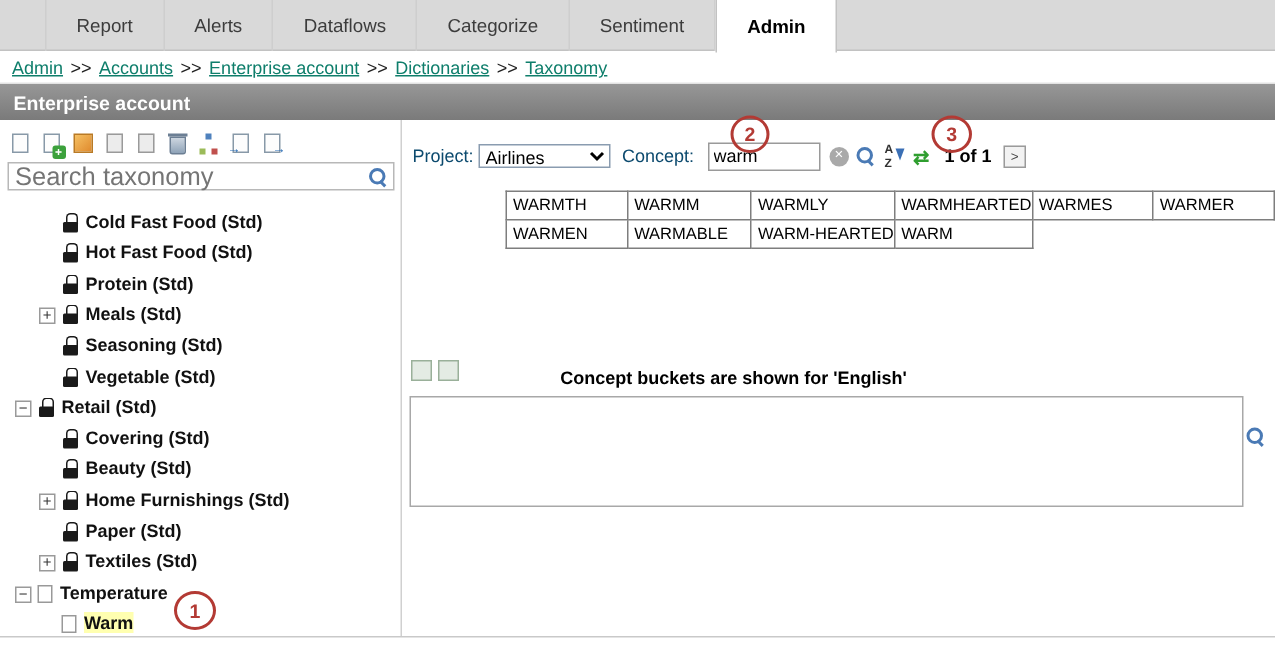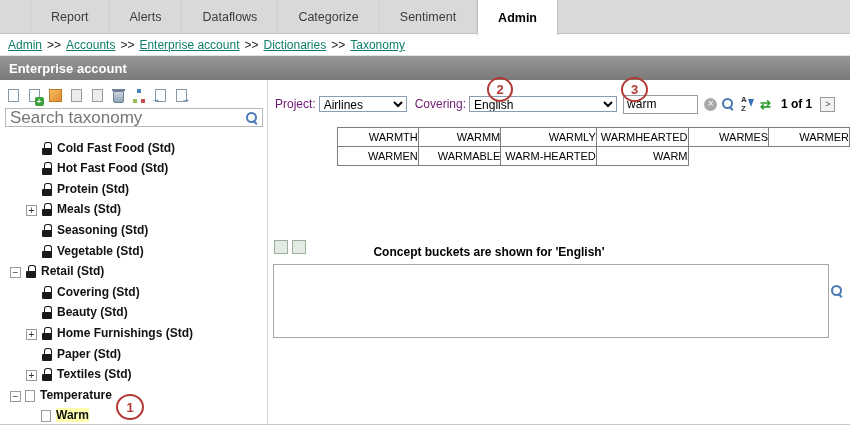--- a/index.html
+++ b/index.html
@@ -80,21 +80,21 @@
        border:1.5px solid #1a1a1a; border-bottom:none; border-radius:3px 3px 0 0; }
   .lock::after { content:""; position:absolute; bottom:0; left:0.5px; width:10px; height:7px;
        background:#1a1a1a; border-radius:1px; }
   .doc { width:10px; height:12px; background:#fff; border:1px solid #999; flex:0 0 10px; }
   .tlabel { font-weight:bold; color:#111; margin-left:5px; white-space:nowrap; }
   .hl { background:#ffffb0; }
 
   
   .controls { position:absolute; top:13px; left:6px; right:4px; height:22px;
               display:flex; align-items:center; font-size:12px; }
-  .ctl-label { margin-right:3px; color:#701a75; white-space:nowrap; }
+  .ctl-label { margin-right:3px; color:#0c4a6e; white-space:nowrap; }
   .lang { margin-left:8px; }
   select { font-family:inherit; font-size:12px; height:16px; border:1px solid #8a9cb0; background:#fff; }
   .proj-select { width:88px; }
   .lang-select { width:148px; }
   .term-search { width:75px; height:19px; border:1px solid #9a9a9a; font-size:12px;
                  padding:0 3px; font-family:inherit; margin-left:6px; outline:none; }
   .ic-clear { width:13px; height:13px; border-radius:50%; background:#a9a9a9; color:#fff;
               font-size:10px; line-height:12px; text-align:center; margin-left:6px; }
   .ic-clear::before { content:"\00d7"; }
   .mag.ctl { margin-left:5px; margin-right:0; }
@@ -103,21 +103,21 @@
   .ic-sort::after { content:"Z"; position:absolute; bottom:-2px; left:0; font-size:8px; font-weight:bold; color:#333; }
   .sort-arrow { position:absolute; right:0; top:2px; width:0; height:0;
        border-left:3px solid transparent; border-right:3px solid transparent; border-top:8px solid #3a6fb5; }
   .ic-green { margin-left:6px; }
   .ic-green::before { content:"\21c4"; color:#2f9e2f; font-weight:bold; font-size:13px; }
   .pag { font-weight:bold; margin-left:10px; white-space:nowrap; }
   .next-btn { width:15px; height:15px; border:1px solid #9a9a9a; background:#f2f2f2; font-size:9px;
               line-height:11px; text-align:center; color:#444; margin-left:8px; font-family:inherit; padding:0; }
 
   
-  .terms { position:absolute; top:47px; left:68px; border-collapse:collapse;text-align:right; }
+  .terms { position:absolute; top:47px; left:68px; border-collapse:collapse; }
   .terms td { border:1px solid #7e7e7e; width:85px; height:19px; font-size:11px;
               padding:0 0 0 4px; background:#fff; color:#000; white-space:nowrap; }
 
   
   .bucket-icons { position:absolute; top:160px; left:5px; display:flex; gap:4px; }
   .bkt-icon { width:14px; height:14px; background:#e4ebe4; border:1px solid #9ab09a; }
   .bucket-msg { position:absolute; top:165px; left:0; width:440px; text-align:center;
                 font-weight:bold; font-size:12px; color:#000; }
   .bucket-text { position:absolute; top:184px; left:4px; width:556px; height:74px;
                  border:1px solid #a8a8a8; resize:none; font-family:inherit; outline:none; }
@@ -275,24 +275,21 @@
       </div>
     </div>
 
     <div class="rightpanel">
 
       <div class="controls">
         <span class="ctl-label">Project:</span>
         <select class="proj-select">
           <option>Airlines</option>
         </select>
-        <span class="ctl-label lang">Covering:</span>
-        <select class="lang-select">
-          <option>English</option>
-        </select>
+        <span class="ctl-label lang">Concept:</span>
         <input class="term-search" type="text" value="warm" style="">
         <span class="ic-clear"></span>
         <span class="mag ctl"></span>
         <span class="ic-sort">
             <i class="sort-arrow"></i>
           </span>
         <span class="ic-green"></span>
         <span class="pag">1 of 1</span>
         <button class="next-btn">&gt;</button>
       </div>

